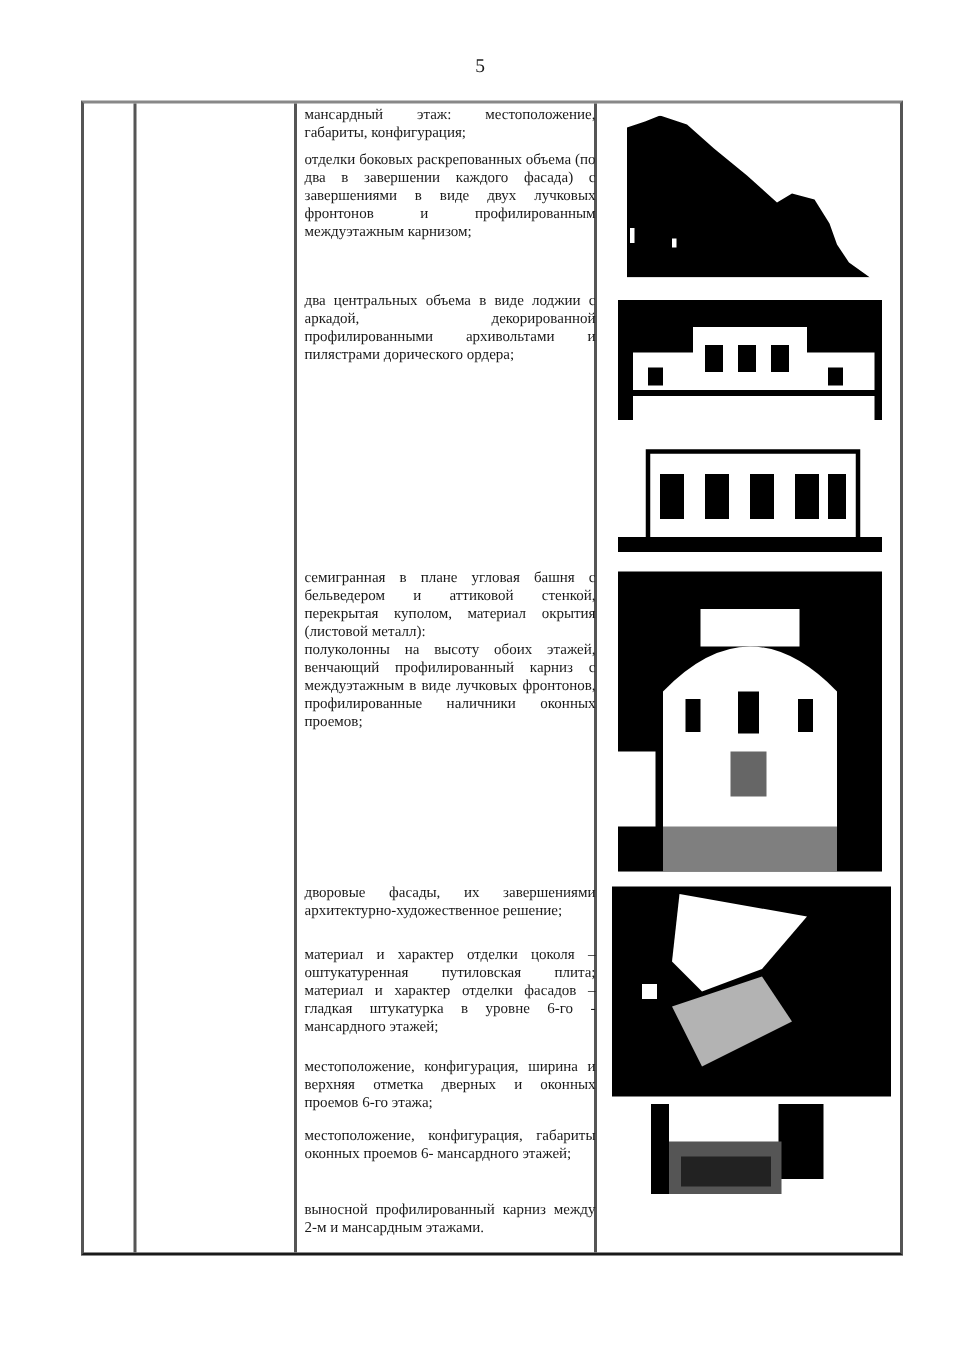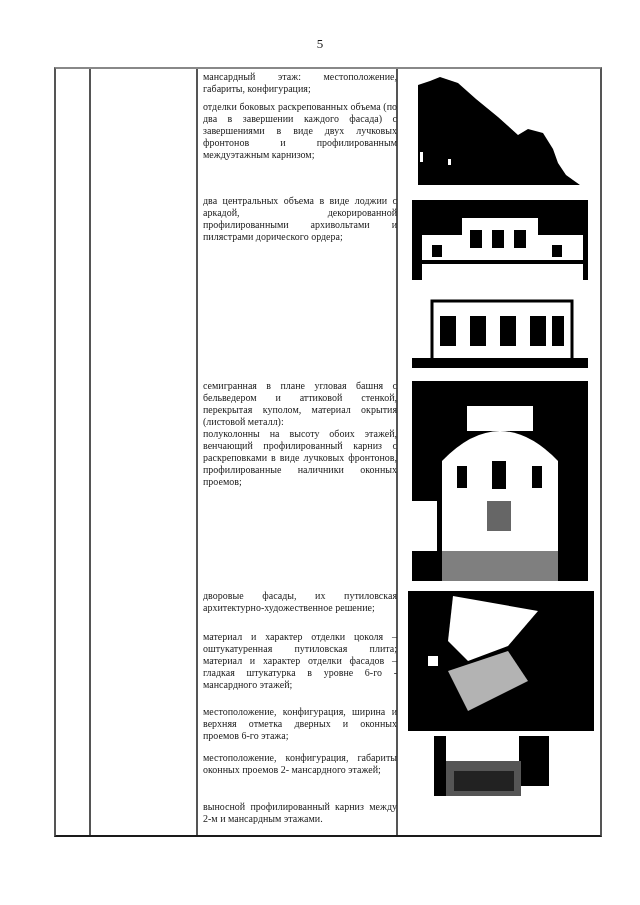--- a/index.html
+++ b/index.html
@@ -25,25 +25,25 @@
 <div class="table">
   <div class="vline" style="left:33px"></div>
   <div class="vline" style="left:140px"></div>
   <div class="vline" style="left:340px"></div>
 
   <div class="col-text">
     <div class="para" style="top:2px">мансардный этаж: местоположение, габариты, конфигурация;</div>
     <div class="para" style="top:32px">отделки боковых раскрепованных объема (по два в завершении каждого фасада) с завершениями в виде двух лучковых фронтонов и профилированным междуэтажным карнизом;</div>
     <div class="para" style="top:126px">два центральных объема в виде лоджии с аркадой, декорированной профилированными архивольтами и пилястрами дорического ордера;</div>
     <div class="para" style="top:311px">семигранная в плане угловая башня с бельведером и аттиковой стенкой, перекрытая куполом, материал окрытия (листовой металл):</div>
-    <div class="para" style="top:359px">полуколонны на высоту обоих этажей, венчающий профилированный карниз с раскреповками в виде лучковых фронтонов, профилированные наличники оконных проемов;</div>
-    <div class="para" style="top:521px">дворовые фасады, их путиловская архитектурно-художественное решение;</div>
+    <div class="para" style="top:359px">полуколонны на высоту обоих этажей, венчающий профилированный карниз с междуэтажным в виде лучковых фронтонов, профилированные наличники оконных проемов;</div>
+    <div class="para" style="top:521px">дворовые фасады, их завершениями архитектурно-художественное решение;</div>
     <div class="para" style="top:562px">материал и характер отделки цоколя – оштукатуренная путиловская плита; материал и характер отделки фасадов – гладкая штукатурка в уровне 6-го - мансардного этажей;</div>
     <div class="para" style="top:637px">местоположение, конфигурация, ширина и верхняя отметка дверных и оконных проемов 6-го этажа;</div>
-    <div class="para" style="top:683px">местоположение, конфигурация, габариты оконных проемов 2- мансардного этажей;</div>
+    <div class="para" style="top:683px">местоположение, конфигурация, габариты оконных проемов 6- мансардного этажей;</div>
     <div class="para" style="top:732px">выносной профилированный карниз между 2-м и мансардным этажами.</div>
   </div>
 
   <div class="pic" style="left:362px; top:8px; width:162px; height:108px; background:#fff;">
     <svg viewBox="0 0 162 108" preserveAspectRatio="none">
       <polygon points="0,8 12,4 22,0 40,6 58,22 80,40 100,58 110,52 125,56 135,72 140,86 148,98 162,108 0,108" fill="#000"></polygon>
       <rect x="2" y="75" width="3" height="10" fill="#fff"></rect>
       <rect x="30" y="82" width="3" height="6" fill="#fff"></rect>
     </svg>
   </div>

